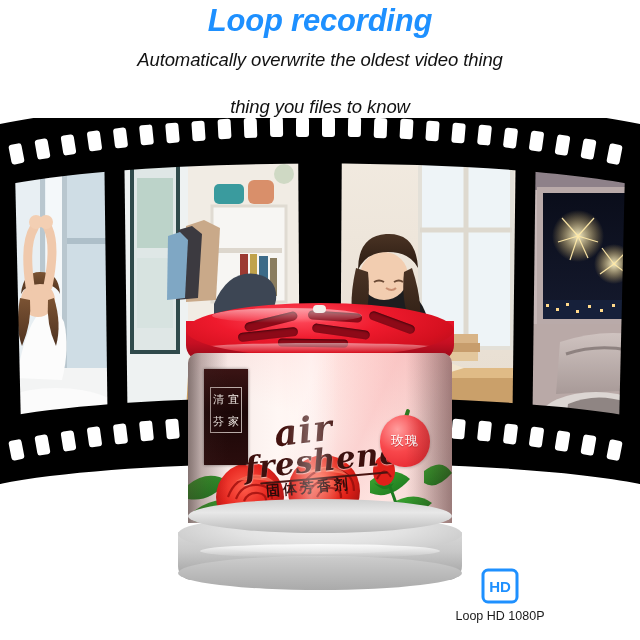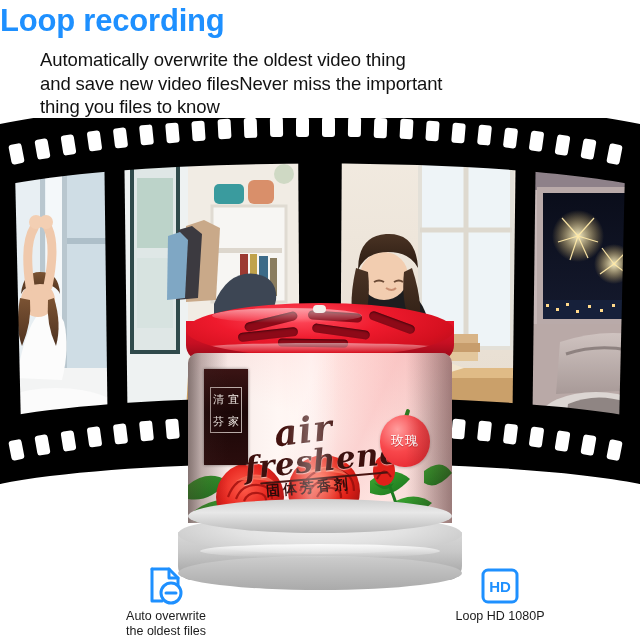--- a/index.html
+++ b/index.html
@@ -5,21 +5,21 @@
   * { margin:0; padding:0; box-sizing:border-box; }
   html,body { width:640px; height:640px; }
   body {
     background:#ffffff;
     font-family:"Liberation Sans", sans-serif;
     overflow:hidden;
     position:relative;
   }
 
   
-  #header { position:absolute; top:0; left:0; width:640px; height:128px; z-index:40; }
+  #header { position:absolute; top:0; left:0; width:640px; height:128px; text-align:center; z-index:40;font-style:italic; }
   #title {
     font-size:31px; font-weight:bold; color:#1E90FF;
     letter-spacing:-0.2px; line-height:1; padding-top:5px;
   }
   #subtitle {
     font-size:18.5px; color:#121212; line-height:1.28;
     padding-top:12px; width:560px; margin:0 auto; letter-spacing:-0.1px;
   }
 
   
@@ -187,21 +187,21 @@
   #feat-1 { left:66px; top:0; }
   #feat-2 { left:400px; top:0; }
 </style>
 </head>
 <body>
 
 <div id="header">
   <div id="title">Loop recording</div>
   <div id="subtitle">
     <span>Automatically overwrite the oldest video thing</span><br>
-    <span>and save new video filesNever miss the important</span><br>
+    <br>
     <span>thing you files to know</span>
   </div>
 </div>
 
 <div id="stage">
   <div id="filmwrap">
     <svg id="filmsvg" width="640" height="445" viewBox="0 0 640 445">
       <defs>
 
         <linearGradient id="g1sky" x1="0" y1="0" x2="0" y2="1">
@@ -555,35 +555,20 @@
       <div class="can-shade-r"></div>
       <div class="can-hi"></div>
     </div>
 
     <div class="can-bottom"></div>
   </div>
 </div>
 
 <div id="features">
 
-  <div class="feat" id="feat-1">
-    <div class="feat-ic">
-      <svg width="34" height="38" viewBox="0 0 34 38">
-        <path d="M3 2 h17 l9 9 v10" fill="none" stroke="#1E90FF" stroke-width="3" stroke-linejoin="round" stroke-linecap="round"></path>
-        <path d="M3 2 v32 h10" fill="none" stroke="#1E90FF" stroke-width="3" stroke-linejoin="round" stroke-linecap="round"></path>
-        <path d="M20 2 v9 h9" fill="none" stroke="#1E90FF" stroke-width="3" stroke-linejoin="round" stroke-linecap="round"></path>
-        <circle cx="22" cy="26" r="10" fill="#ffffff" stroke="#1E90FF" stroke-width="3"></circle>
-        <line x1="17" y1="26" x2="27" y2="26" stroke="#1E90FF" stroke-width="3" stroke-linecap="round"></line>
-      </svg>
-    </div>
-    <div class="feat-label">
-      <span>Auto overwrite</span><br>
-      <span>the oldest files</span>
-    </div>
-  </div>
 
   <div class="feat" id="feat-2">
     <div class="feat-ic">
       <svg width="38" height="36" viewBox="0 0 38 36">
         <rect x="2" y="2" width="34" height="32" rx="5" fill="#ffffff" stroke="#1E90FF" stroke-width="3"></rect>
         <text x="19" y="24" text-anchor="middle" font-family="Liberation Sans, sans-serif" font-size="15" font-weight="bold" fill="#1E90FF">HD</text>
       </svg>
     </div>
     <div class="feat-label">
       <span>Loop HD 1080P</span>

